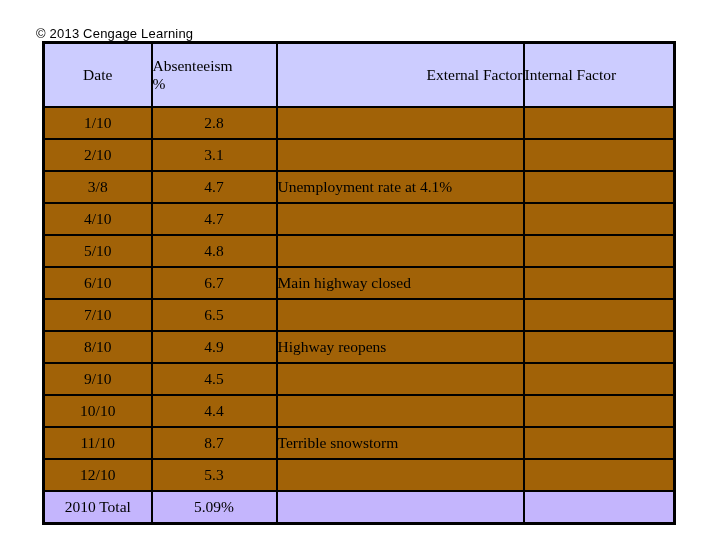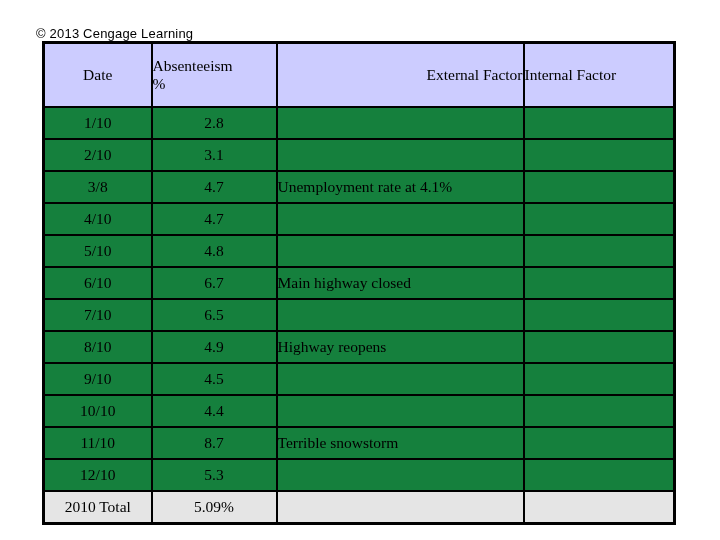--- a/index.html
+++ b/index.html
@@ -67,29 +67,29 @@
   th.h-pct   { text-align: left; }
   th.h-ext   { text-align: right;  padding-left: 9px; }
   th.h-int   { text-align: left;  padding-left: 9px; }
 
   th.h-pct .pct-line { display: block; }
 
   
   tbody td {
     height: 30px;
     vertical-align: middle;
-    background: #15803d;
+    background: #a16207;
   }
   td.d-date { text-align: center; }
   td.d-pct  { text-align: center; }
   td.d-ext  { text-align: left; padding-left: 9px; }
   td.d-int  { text-align: left; padding-left: 9px; }
 
   tr.total-row td {
-    background: #e5e5e5;
+    background: #c4b5fd;
     height: 30px;
   }
 
   
   table.absentee {
     border: 3px solid #000000;
   }
 </style>
 </head>
 <body>

